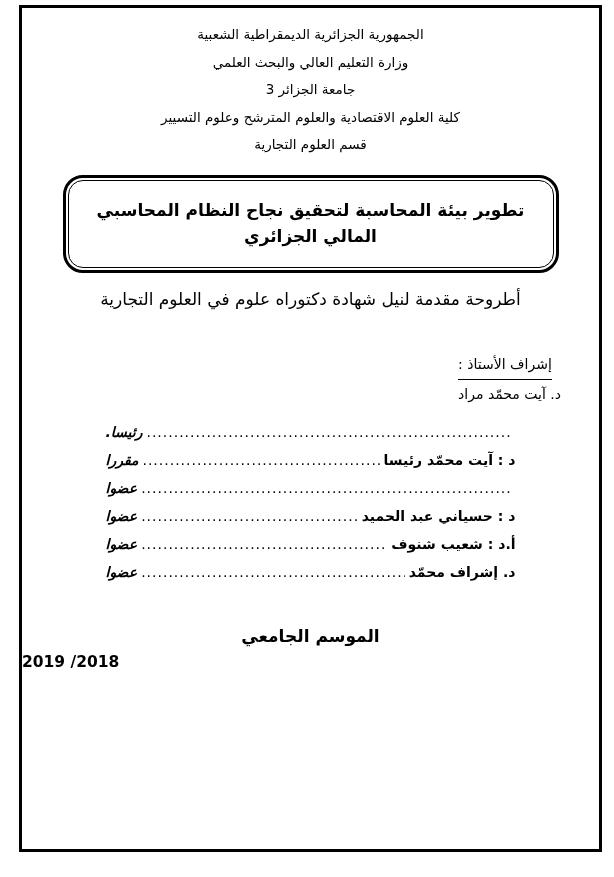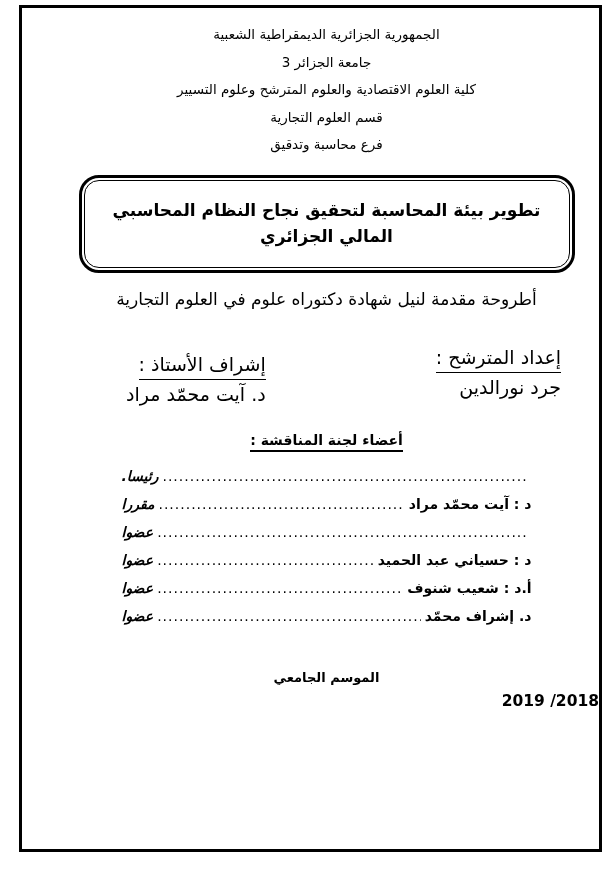--- a/index.html
+++ b/index.html
@@ -20,21 +20,20 @@
   }
   .page-frame {
     position: absolute;
     left: 19px;
     top: 5px;
     width: 583px;
     height: 847px;
     border: 3px solid #000000;
     box-sizing: border-box;
     background: #ffffff;
-    padding-left: 32px;
   }
   .header-block {
     margin-top: 13px;
     text-align: center;
     font-size: 13.5px;
     line-height: 27.5px;
   }
   .subject-line {
     margin-top: 30px;
     text-align: right;
@@ -76,22 +75,22 @@
   }
   .people-row {
     margin-top: 34px;
     display: flex;
     justify-content: space-between;
     align-items: flex-start;
     padding-right: 38px; 
     padding-left: 72px;  
   }
   .person {
-    text-align: right;
-    font-size: 19px;
+    text-align: left;
+    font-size: 14px;
     line-height: 28px;
   }
   .person .person-label {
     display: inline-block;
     border-bottom: 1.5px solid #000000;
     padding-bottom: 1px;
   }
   .person-supervisor { margin-top: 7px; }
   .committee-title {
     margin-top: 24px;
@@ -123,79 +122,72 @@
     white-space: nowrap;
     font-weight: normal;
     letter-spacing: 1px;
     margin: 0 4px;
     direction: ltr;
   }
   .m-role { white-space: nowrap; font-style: italic; }
   .season-label {
     margin-top: 40px;
     text-align: center;
-    font-size: 13px;
+    font-size: 17px;
     font-weight: bold;
   }
   .academic-year {
     margin-top: 7px;
-    text-align: right;
+    text-align: left;
     font-size: 15.5px;
     font-weight: bold;
   }
   .academic-year .ltr {
     direction: ltr;
     unicode-bidi: isolate;
   }
 </style>
 </head>
 <body>
 
 <div class="canvas">
   <div class="page-frame">
 
     <div class="header-block">
       <div>الجمهورية الجزائرية الديمقراطية الشعبية</div>
+      <div>وزارة التعليم العالي والبحث العلمي</div>
       <div>جامعة الجزائر 3</div>
       <div>كلية العلوم الاقتصادية والعلوم المترشح وعلوم التسيير</div>
       <div>قسم العلوم التجارية</div>
-      <div>فرع محاسبة وتدقيق</div>
     </div>
 
 
     <div class="title-box-outer">
       <div class="title-box-inner">
         <div class="thesis-title">تطوير بيئة المحاسبة لتحقيق نجاح النظام المحاسبي المالي الجزائري</div>
       </div>
     </div>
 
     <div class="thesis-note">أطروحة مقدمة لنيل شهادة دكتوراه علوم في العلوم التجارية</div>
 
     <div class="people-row">
-      <div class="person person-candidate">
-        <div><span class="person-label">إعداد المترشح :</span></div>
-        <div>جرد نورالدين</div>
-      </div>
       <div class="person person-supervisor">
         <div><span class="person-label">إشراف الأستاذ :</span></div>
         <div>د. آيت محمّد مراد</div>
       </div>
     </div>
 
-    <div class="committee-title">
-      <span class="committee-title-text">أعضاء لجنة المناقشة :</span>
-    </div>
 
     <div class="committee-list">
       <div class="committee-row">
         <span class="m-dots">..................................................................................................</span>
         <span class="m-role">رئيسا.</span>
       </div>
       <div class="committee-row">
-        <span class="m-name">د : آيت محمّد مراد</span>
+        <span class="m-name">د : آيت محمّد رئيسا</span>
         <span class="m-dots">..................................................................................................</span>
         <span class="m-role">مقررا</span>
       </div>
       <div class="committee-row">
         <span class="m-dots">..................................................................................................</span>
         <span class="m-role">عضوا</span>
       </div>
       <div class="committee-row">
         <span class="m-name">د : حسياني عبد الحميد</span>
         <span class="m-dots">..................................................................................................</span>

